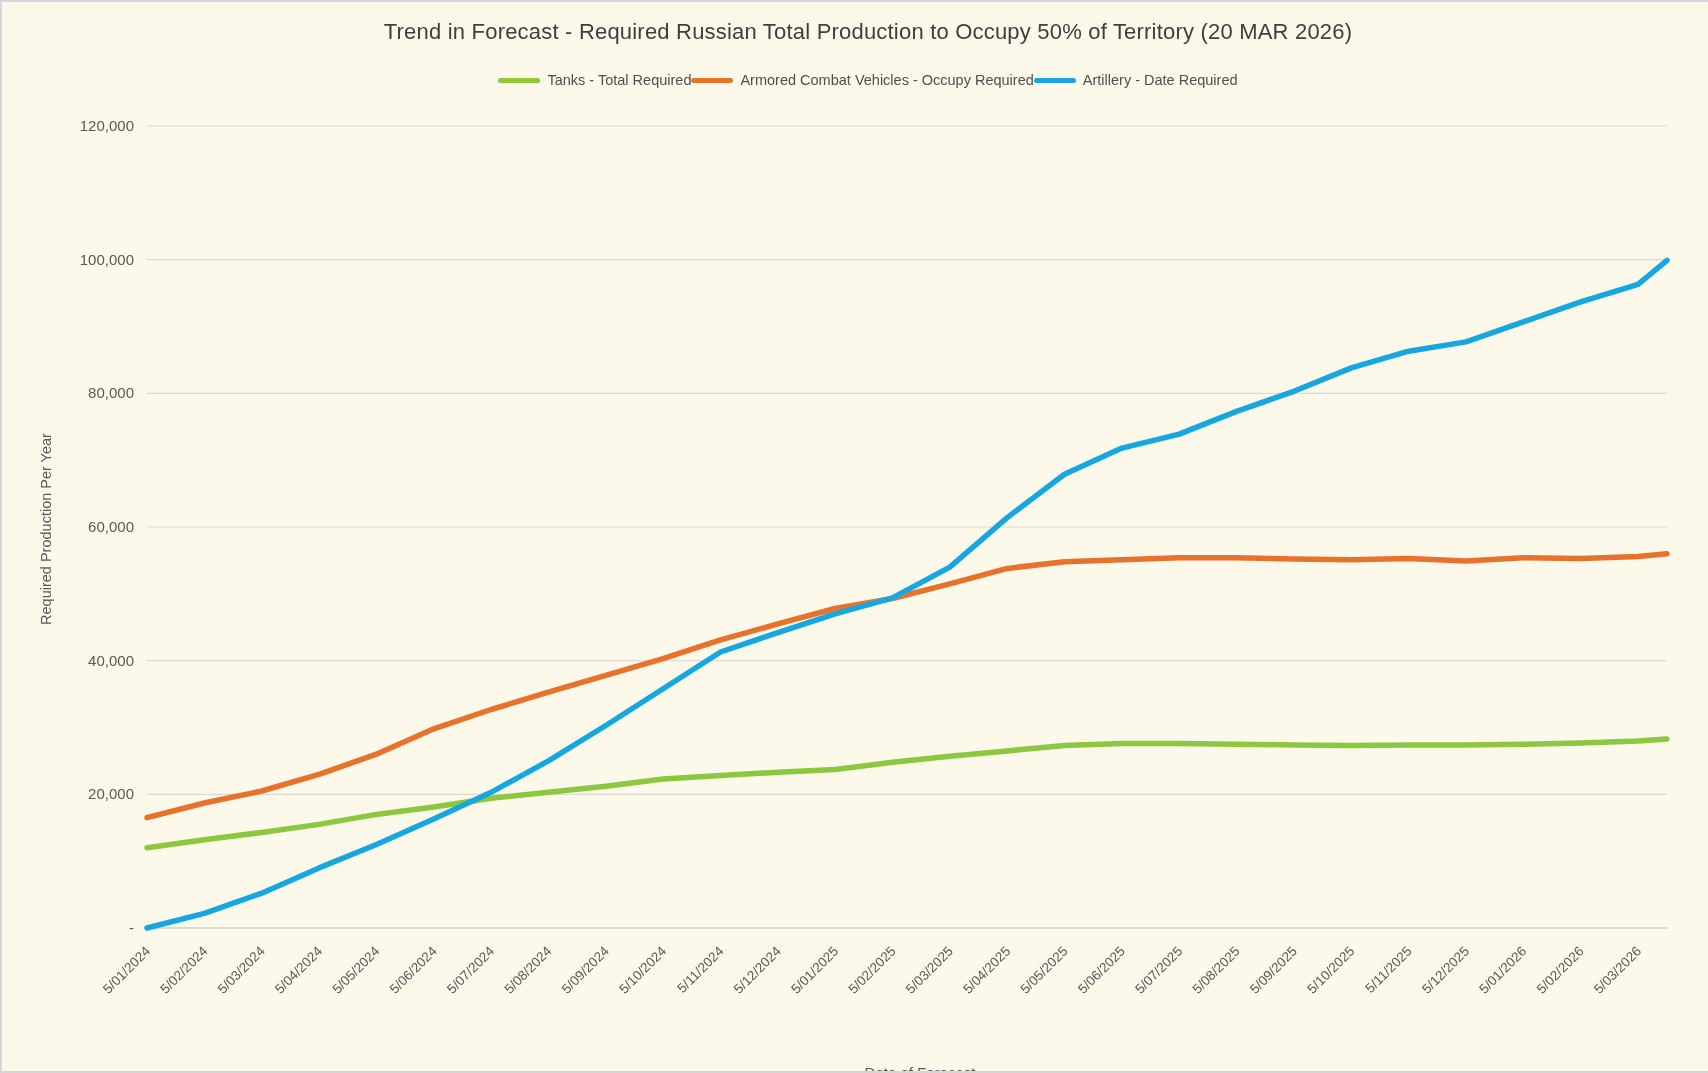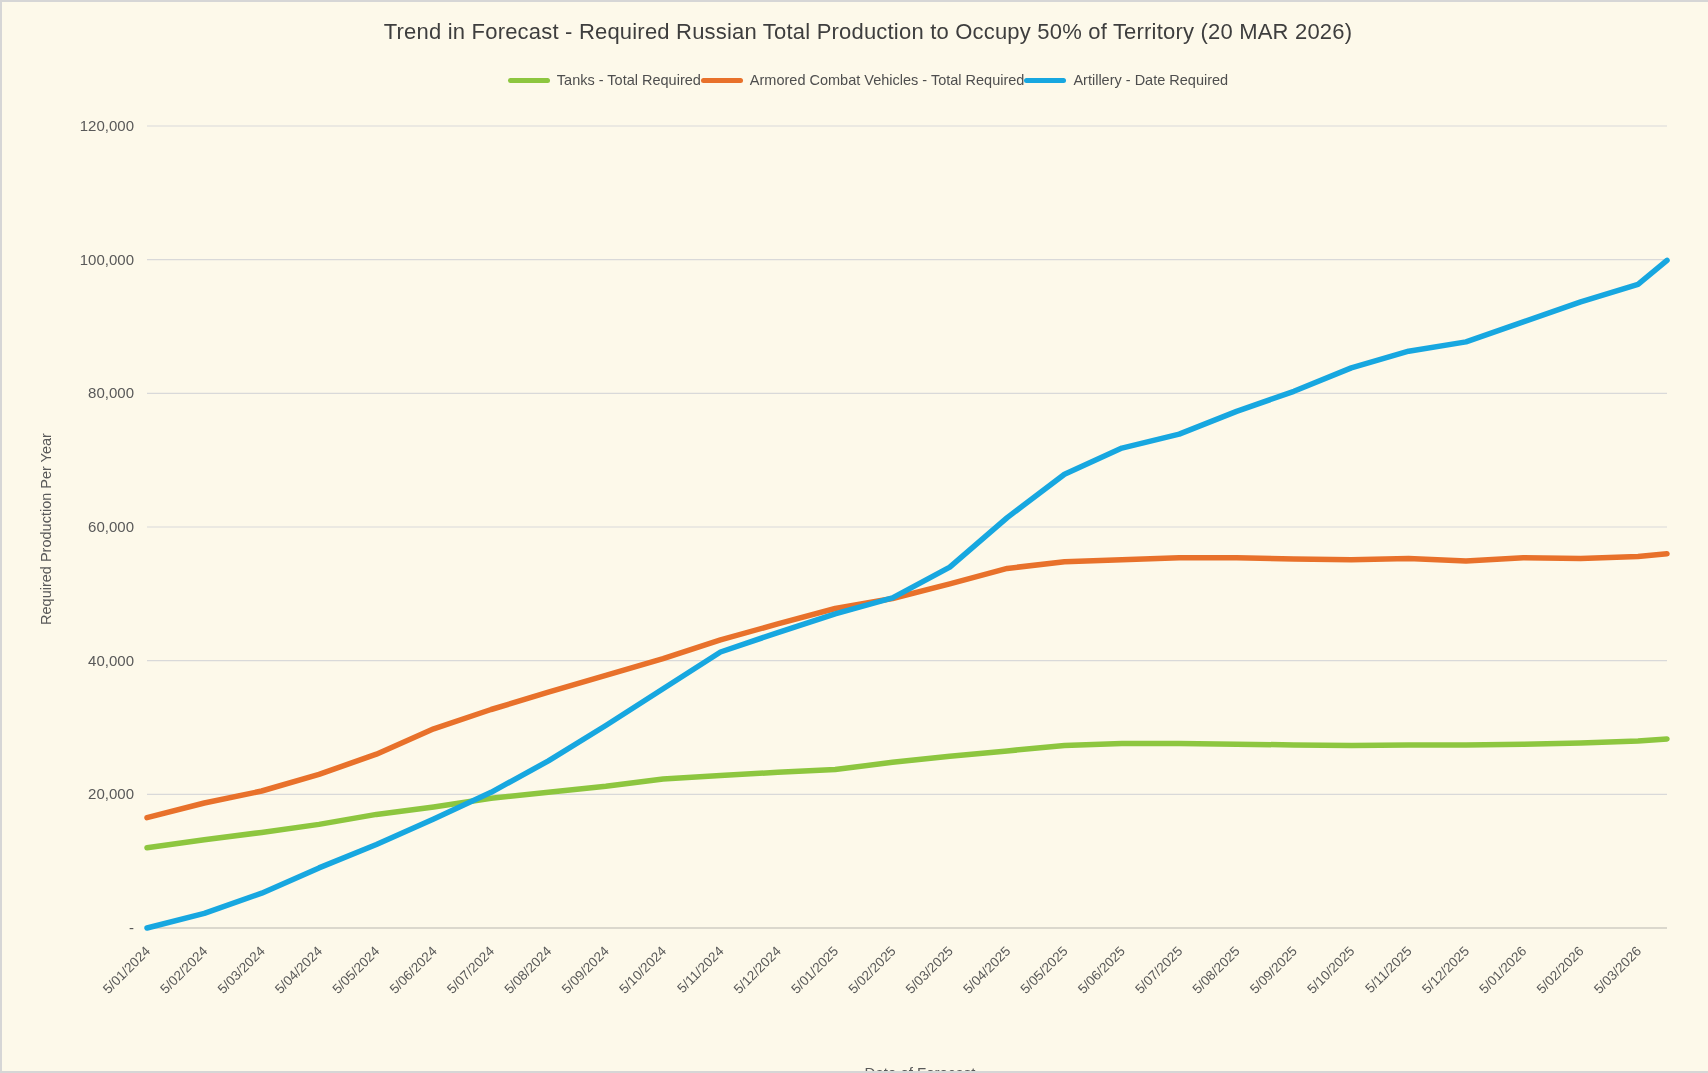--- a/index.html
+++ b/index.html
@@ -76,21 +76,21 @@
 
 <div class="frame">
   <div class="chart-title">Trend in Forecast - Required Russian Total Production to Occupy 50% of Territory (20 MAR 2026)</div>
   <div class="legend" id="legend">
       <div class="legend-item">
         <span class="legend-swatch" style="background: rgb(141, 198, 63);"></span>
         <span>Tanks - Total Required</span>
       </div>
       <div class="legend-item">
         <span class="legend-swatch" style="background: rgb(232, 113, 43);"></span>
-        <span>Armored Combat Vehicles - Total Required</span>
+        <span>Armored Combat Vehicles - Occupy Required</span>
       </div>
       <div class="legend-item">
         <span class="legend-swatch" style="background: rgb(23, 167, 224);"></span>
         <span>Artillery - Date Required</span>
       </div>
     </div>
   <div class="y-title">Required Production Per Year</div>
   <svg id="plot" width="1704" height="1069" viewBox="0 0 1704 1069">
       <line x1="145" y1="926" x2="1665" y2="926" stroke="#CFCCC3" stroke-width="1.4"></line>
       <text x="132" y="927" text-anchor="end" dominant-baseline="middle" font-size="15">-</text>

